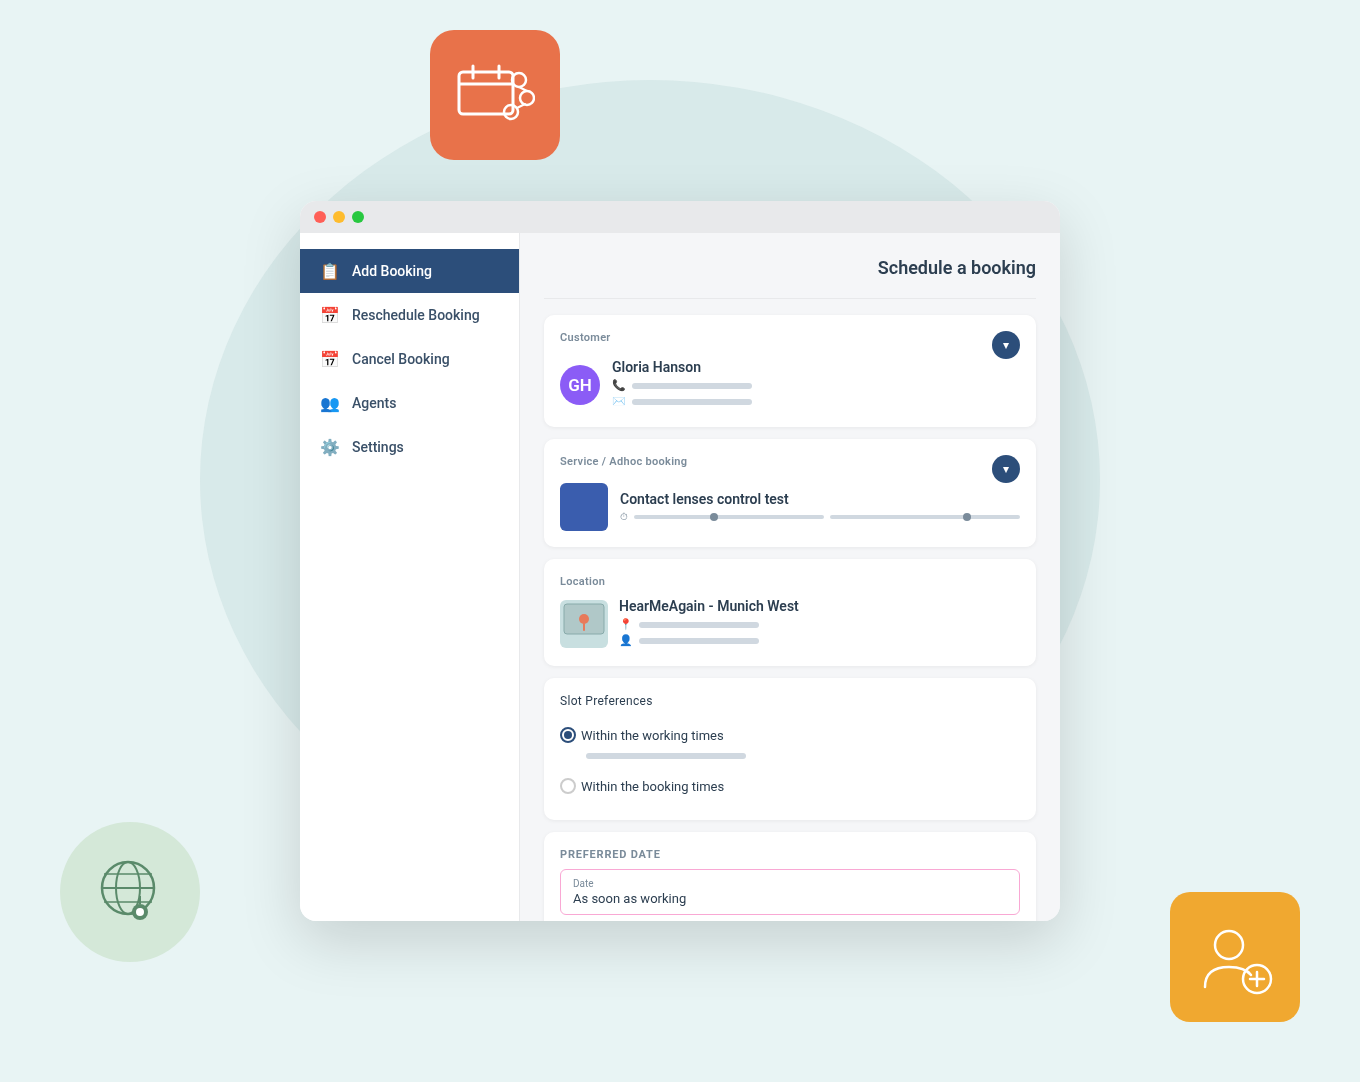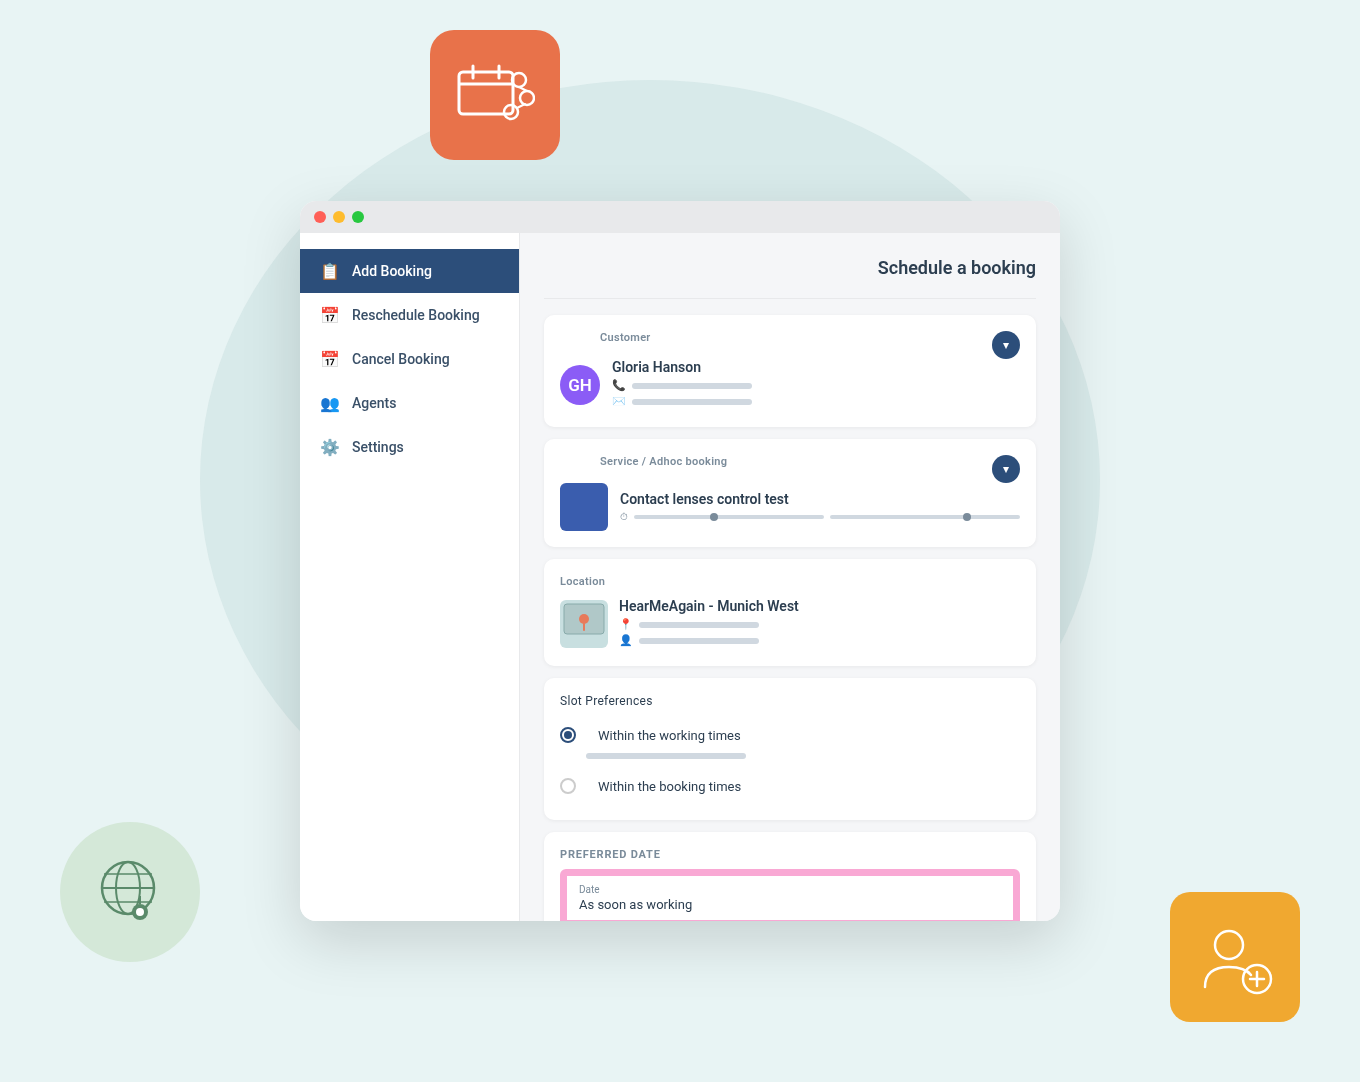--- a/index.html
+++ b/index.html
@@ -132,21 +132,20 @@
       color: #7a8b9a;
       font-weight: 600;
       margin-bottom: 10px;
       letter-spacing: 0.3px;
     }
 
     .card-header {
       display: flex;
       justify-content: space-between;
       align-items: flex-start;
-      margin-left: 40px;
     }
 
     .dropdown-btn {
       width: 28px;
       height: 28px;
       border-radius: 50%;
       background: #2c4e7a;
       border: none;
       cursor: pointer;
       display: flex;
@@ -282,21 +281,21 @@
     
     .slot-section .card-label {
       font-size: 12px;
       font-weight: 400;
       color: #2c3e50;
       margin-bottom: 12px;
     }
     .radio-row {
       display: flex;
       align-items: center;
-      gap: 22px;
+      gap: 5px;
       margin-bottom: 10px;
       margin-top: 19px;
     }
     .radio-circle {
       width: 16px;
       height: 16px;
       border-radius: 50%;
       border: 2px solid #ccc;
       flex-shrink: 0;
       display: flex;
@@ -320,21 +319,21 @@
 
     
     .section-title {
       font-size: 11px;
       font-weight: 700;
       color: #7a8b9a;
       letter-spacing: 0.8px;
       margin-bottom: 8px;
     }
     .date-input-wrap {
-      border: 7px solid #f9a8d4;
+      border: 1px solid #f9a8d4;
       border-radius: 6px;
       padding: 8px 12px;
       background: #fff;
     }
     .date-input-label {
       font-size: 10px;
       color: #7a8b9a;
       margin-bottom: 2px;
     }
     .date-input-value {

